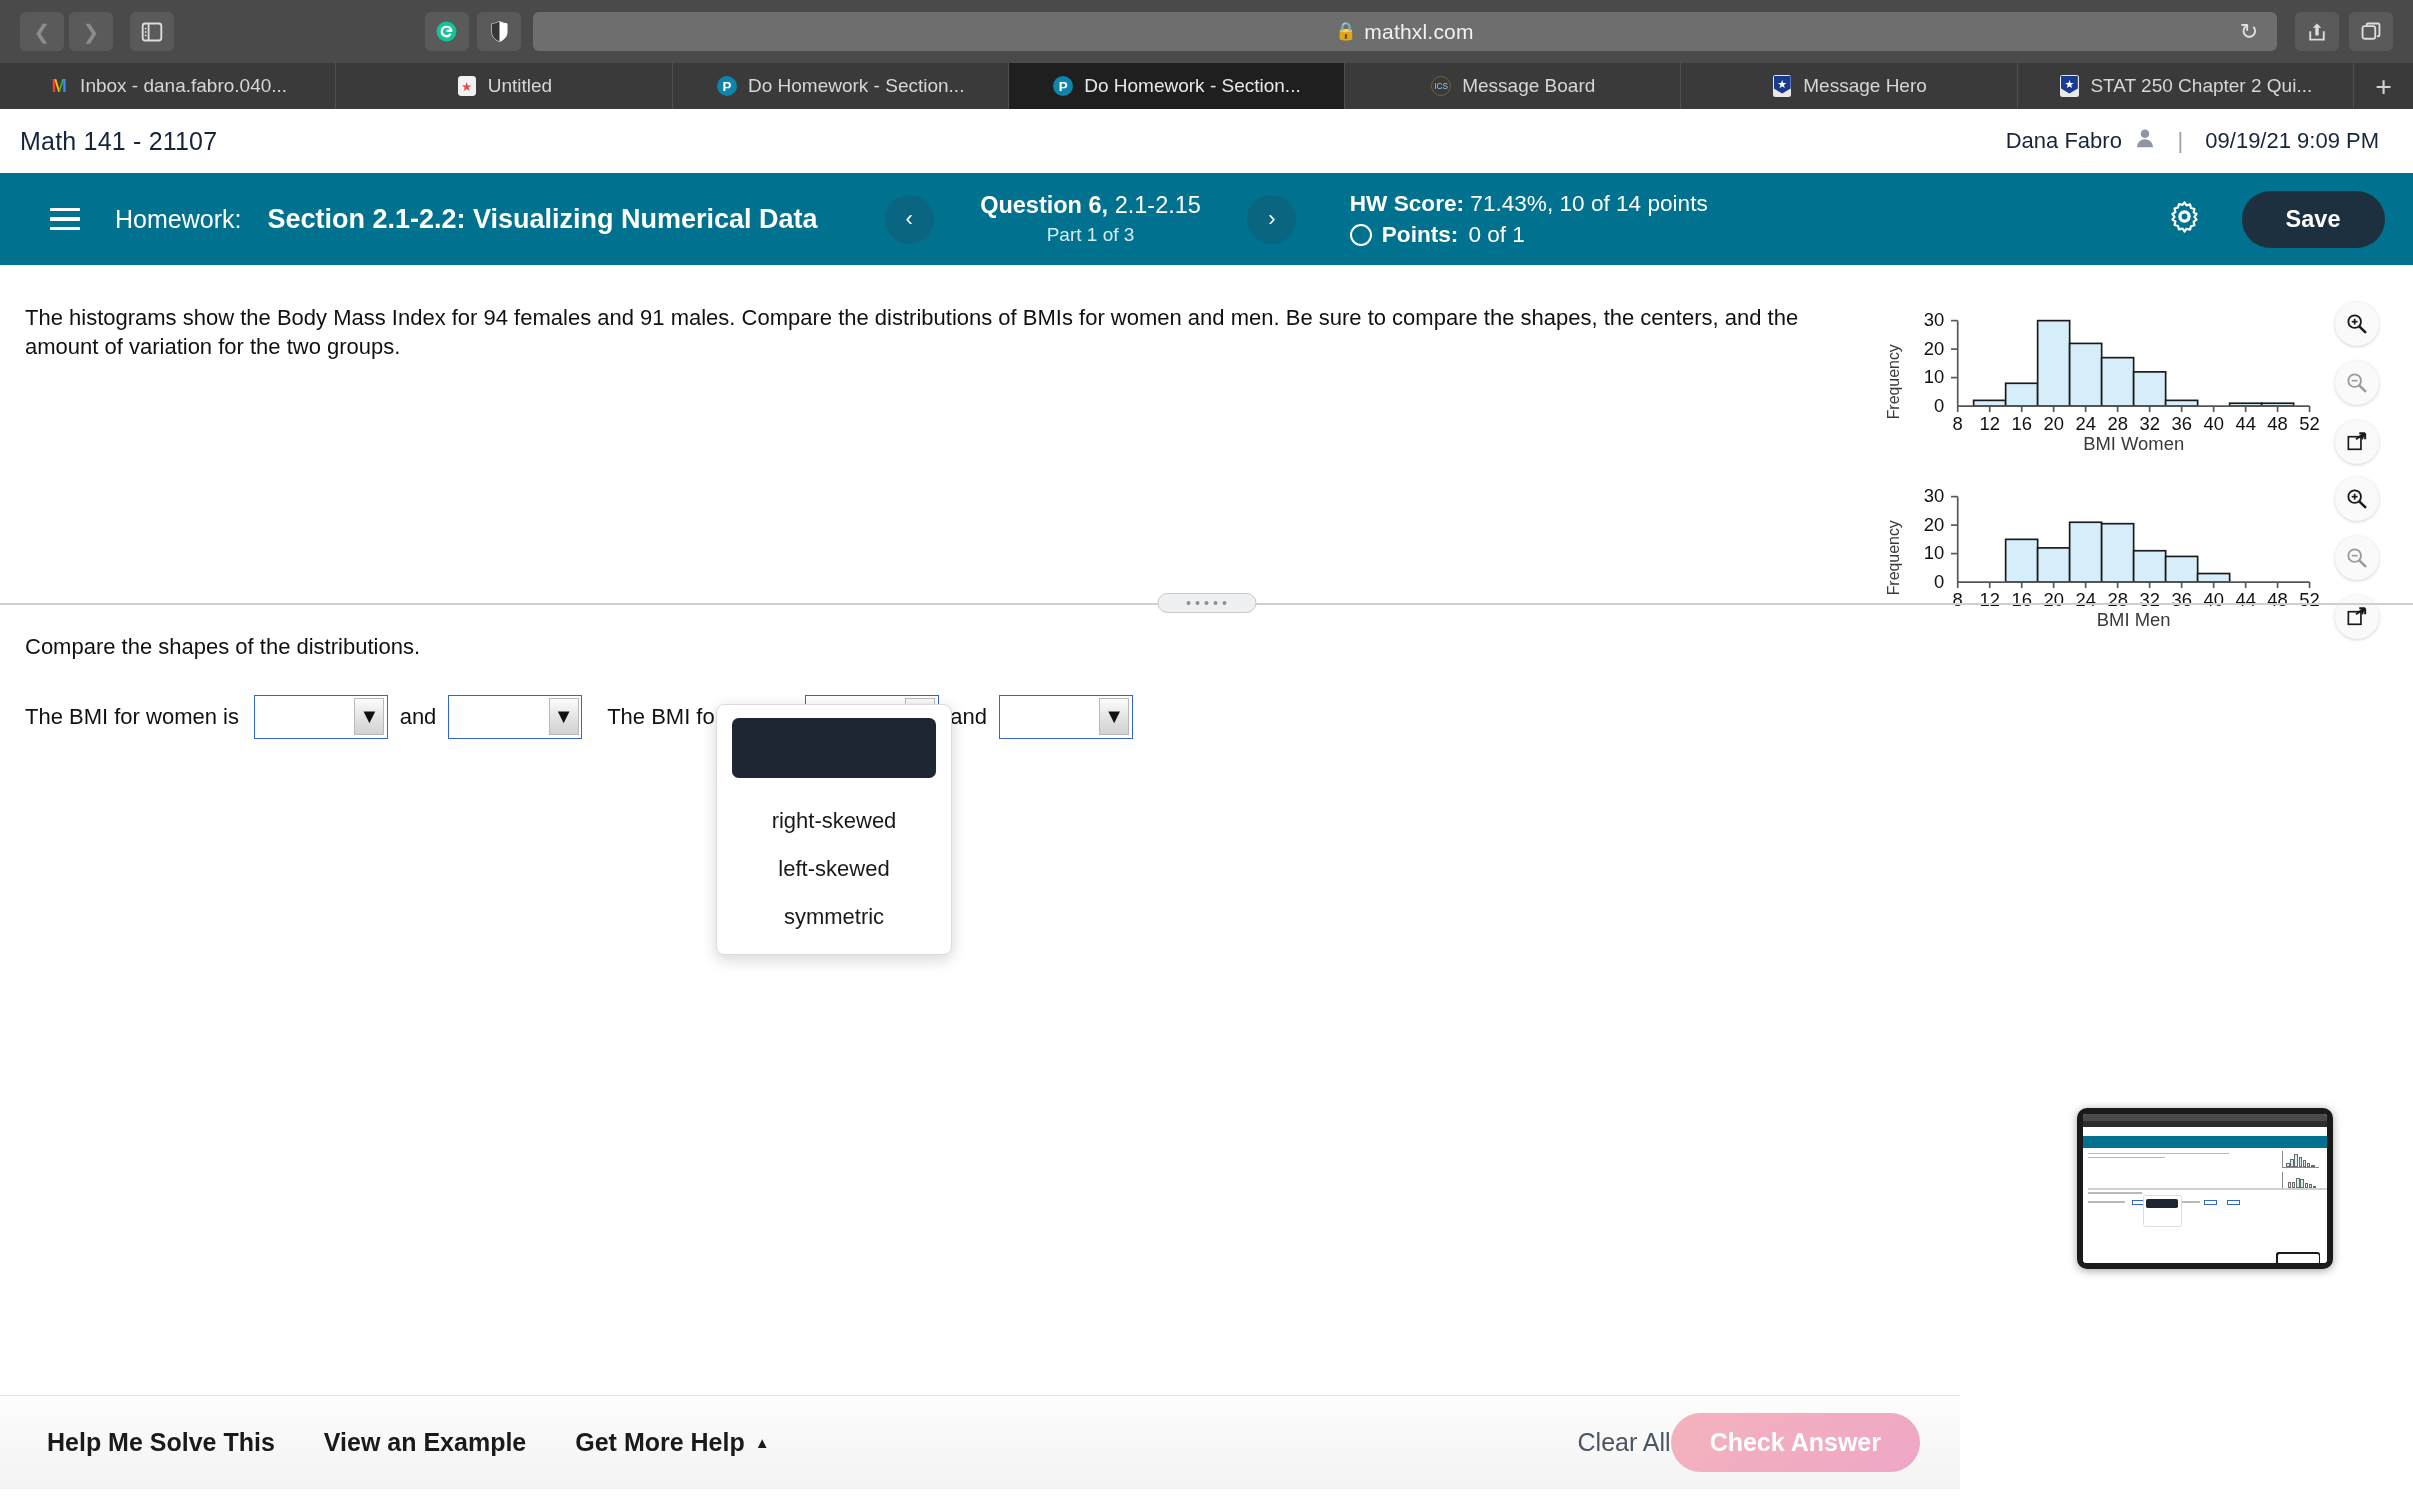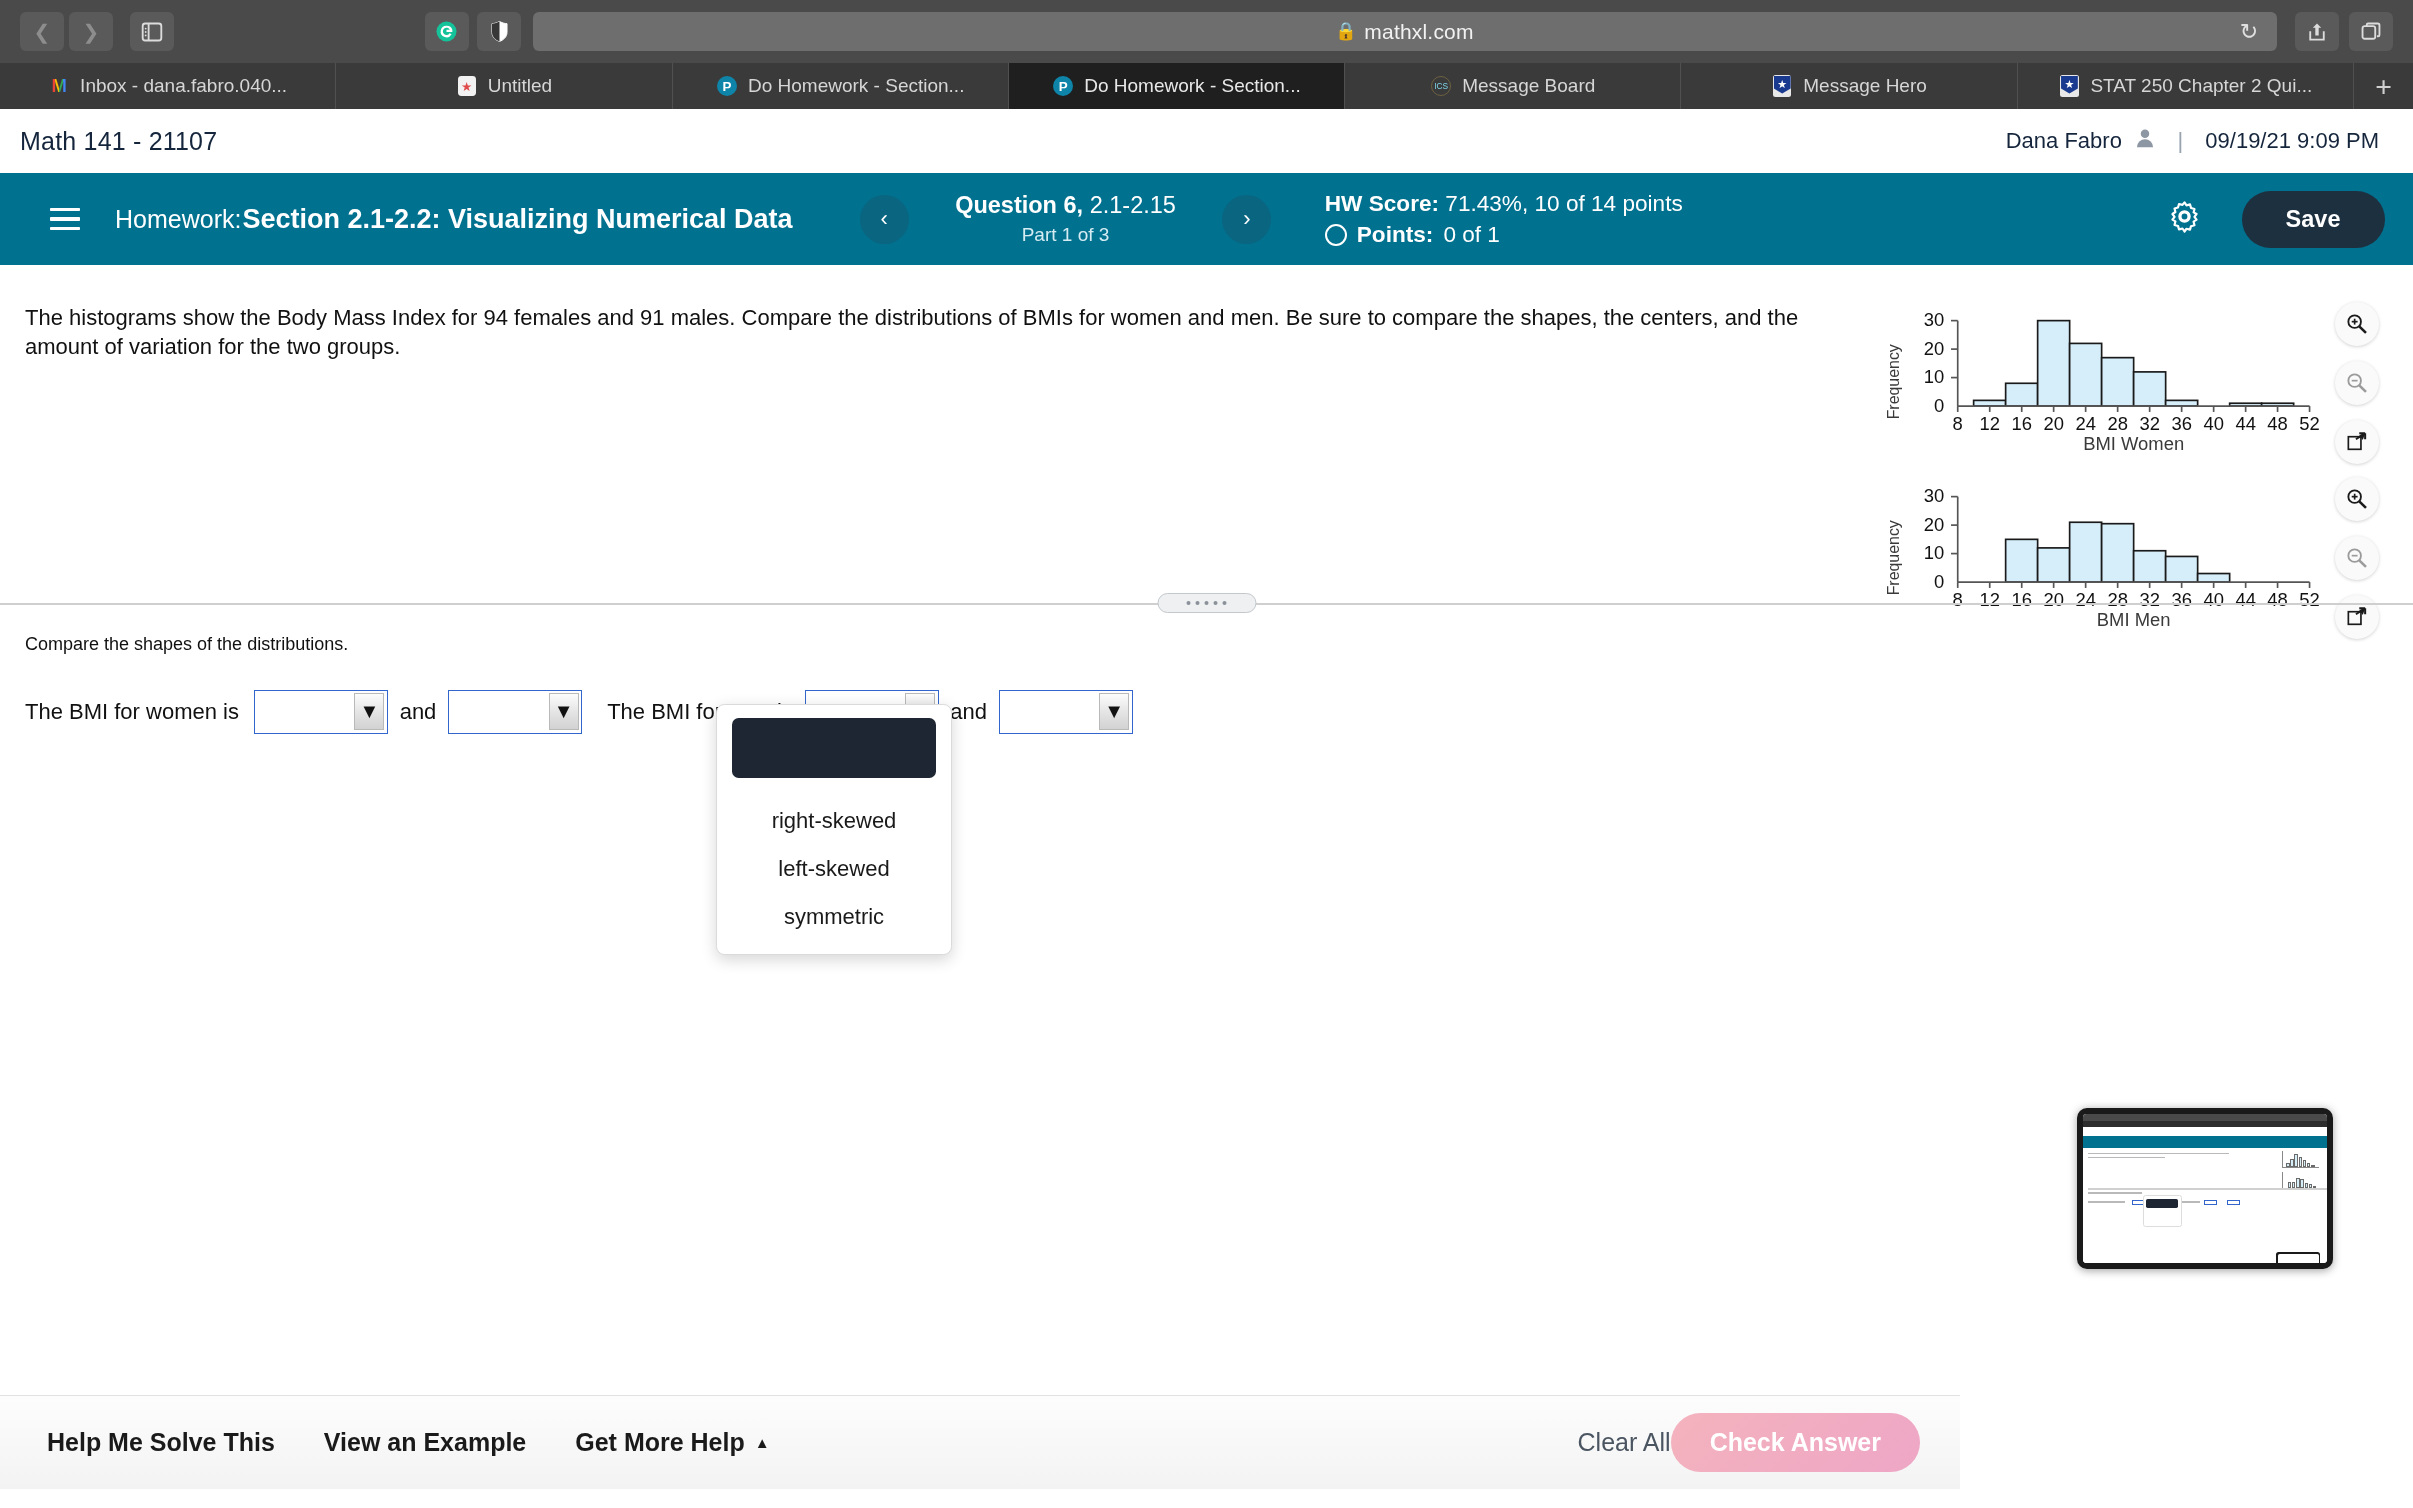--- a/index.html
+++ b/index.html
@@ -96,21 +96,21 @@
   
   .teal-bar {
     width: 2413px; height: 92px;
     background: #00718f;
     display: flex; align-items: center;
     padding: 0 28.5px 0 50px;
     color: #ffffff;
   }
   .hamburger { display: flex; flex-direction: column; gap: 5.9px; margin-right: 35px; cursor: pointer; }
   .hamburger span { display: block; width: 30px; height: 3.4px; background: #fff; border-radius: 0.8px; }
-  .hw-label { font-size: 25px; font-weight: 400; margin-right: 1px; }
+  .hw-label { font-size: 25px; font-weight: 400; margin-right: 26px; }
   .hw-title { font-size: 27px; font-weight: bold; }
   .nav-circle {
     width: 49px; height: 49px; border-radius: 50%;
     background: #0a6581; display: flex; align-items: center; justify-content: center;
     color: #ffffff; font-size: 22px; margin: 0 18.4px;
     flex: 0 0 49px;
   }
   .nav-circle.prev { margin-left: 67px; }
   .qblock { text-align: center; min-width: 277px; }
   .qline1 { font-size: 23.5px; }
@@ -163,21 +163,21 @@
     position: absolute; left: 50%; transform: translateX(-50%) translateY(-50%);
     top: 0;
     width: 99px; height: 20px; border-radius: 10px;
     background: #eef0f1; border: 0.8px solid #c3c8cc;
     display: flex; align-items: center; justify-content: center; gap: 5px;
   }
   .splitter-handle i { width: 4.2px; height: 4.2px; border-radius: 50%; background: #8a9199; display:block; }
 
   
   .answer-pane { width: 2413px; padding: 28.5px 25px 0 25px; position: relative; height: 704px; }
-  .answer-prompt { font-size: 18px; color: #111; }
+  .answer-prompt { font-size: 22px; color: #111; }
   .answer-row { display: flex; align-items: center; margin-top: 35px; font-size: 22px; color: #111; }
   .answer-row > span { white-space: nowrap; }
   .dd {
     width: 134px; height: 44px;
     border: 1.7px solid #3366cc; background: #fff;
     margin: 0 11.7px; position: relative; cursor: pointer;
   }
   .dd-arrow {
     position: absolute; right: 2.5px; top: 2.5px; bottom: 2.5px; width: 30px;
     background: linear-gradient(180deg,#fcfcfc 0%, #e3e3e3 55%, #d2d2d2 100%);

